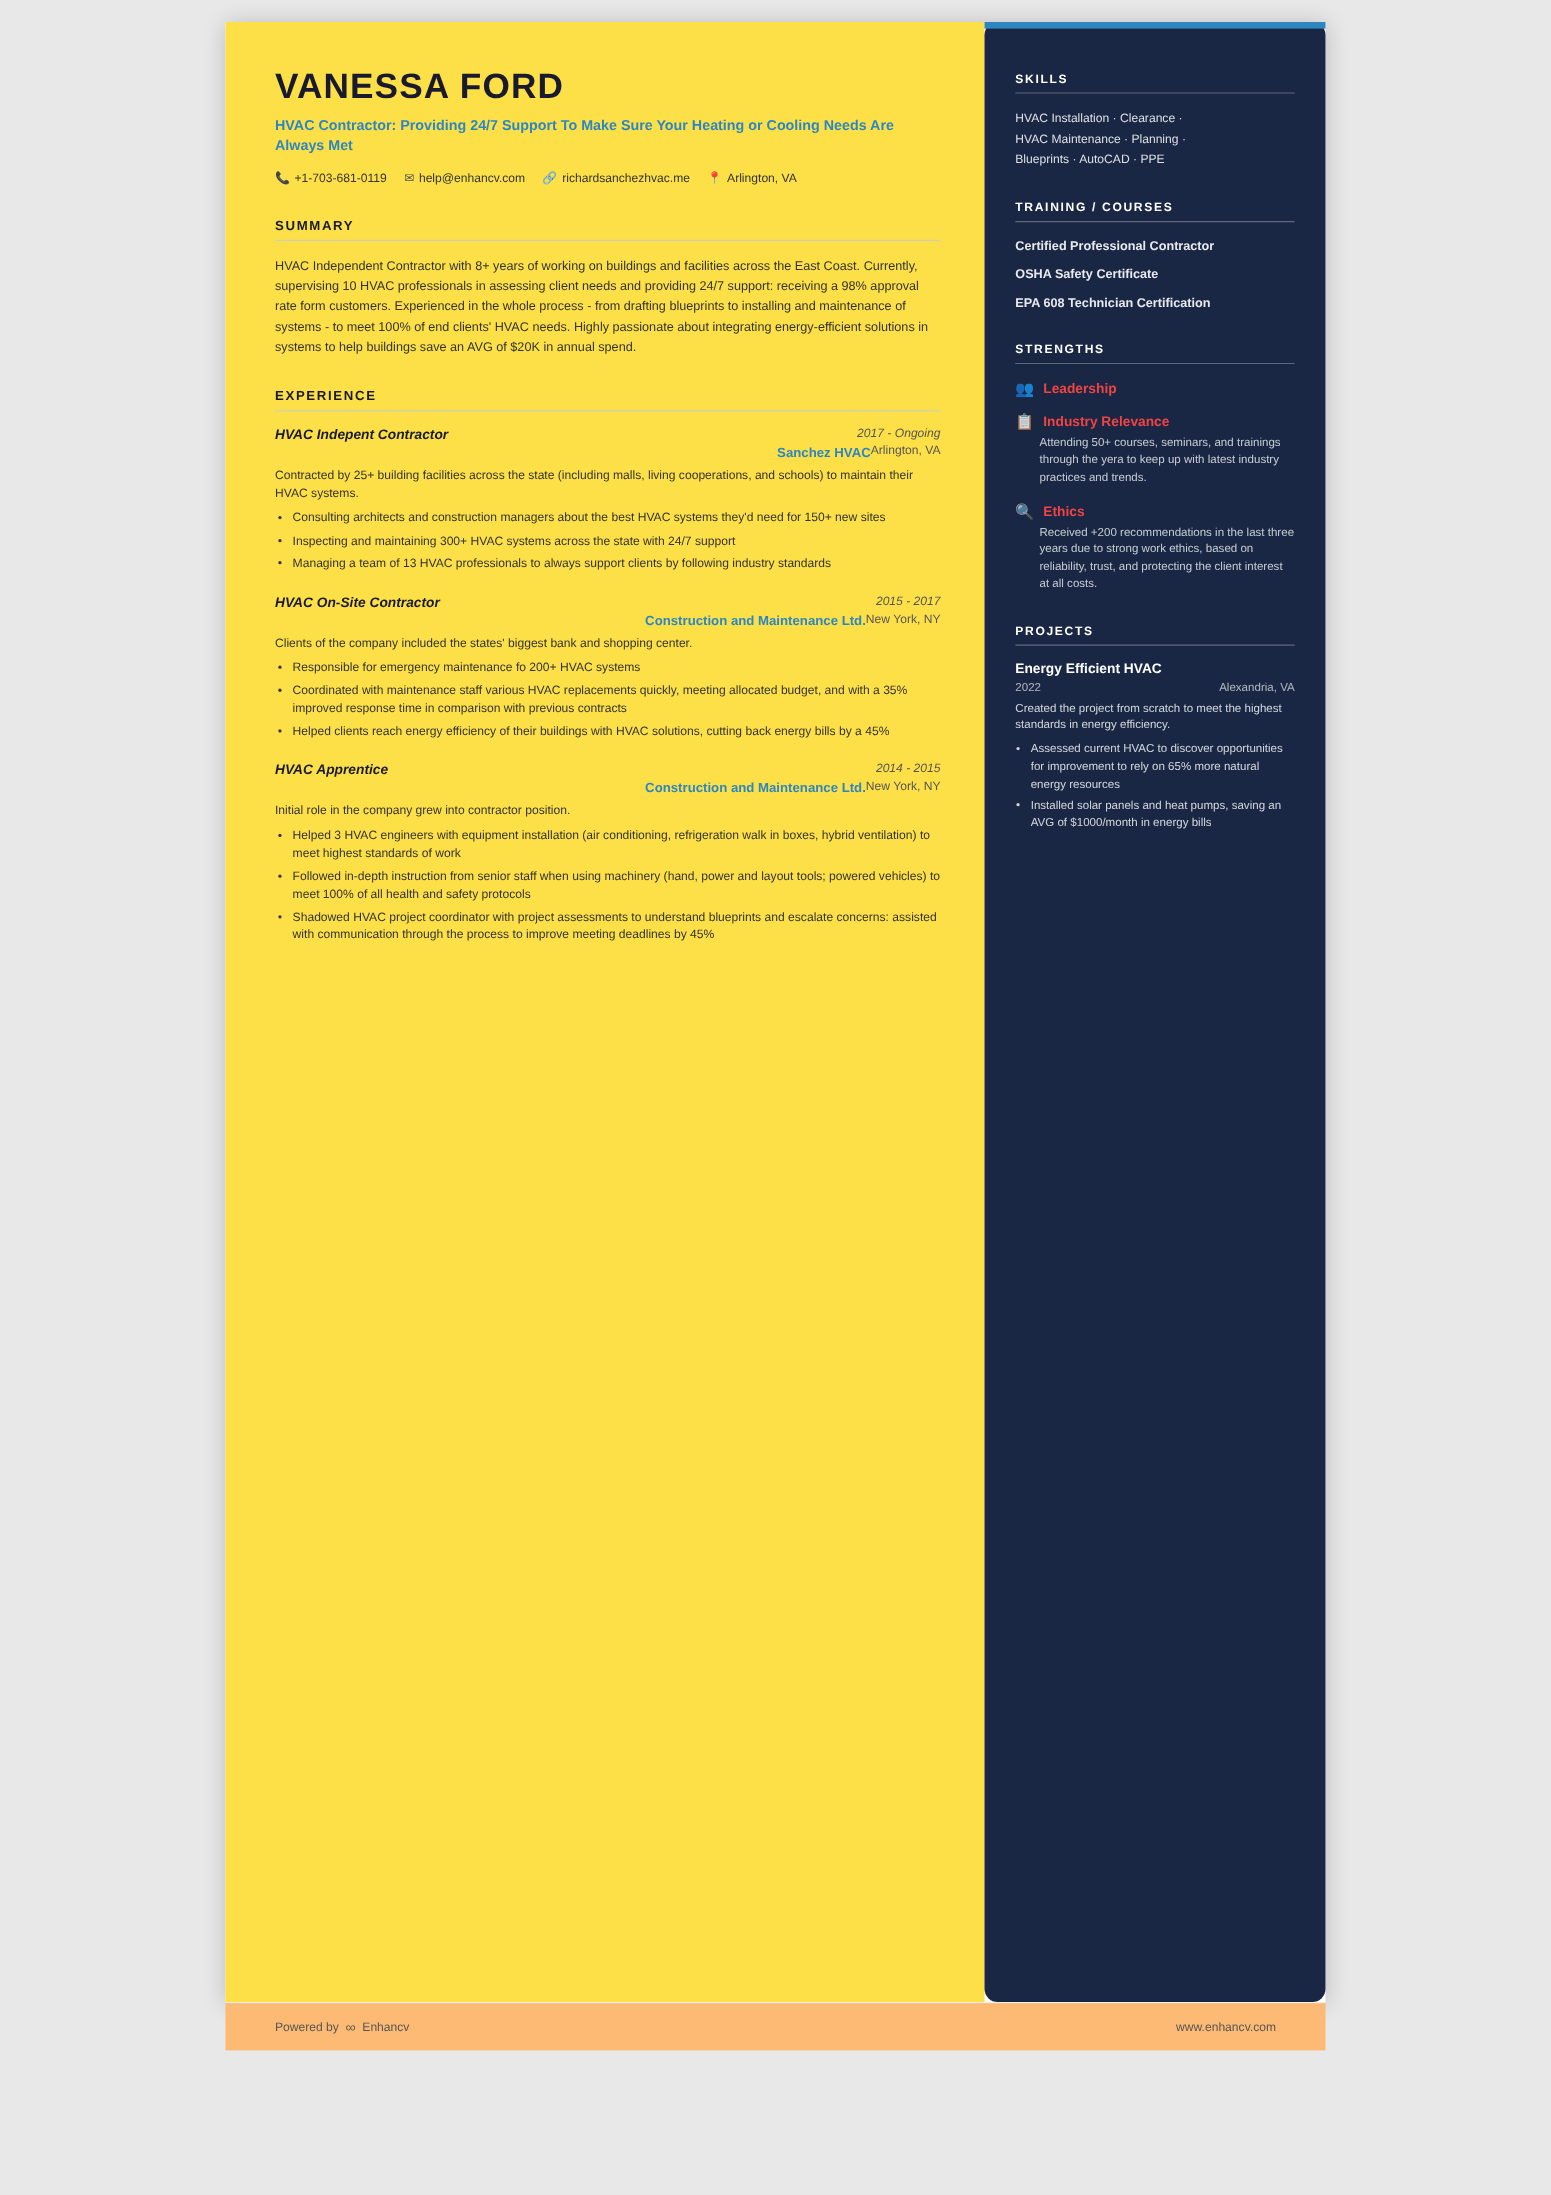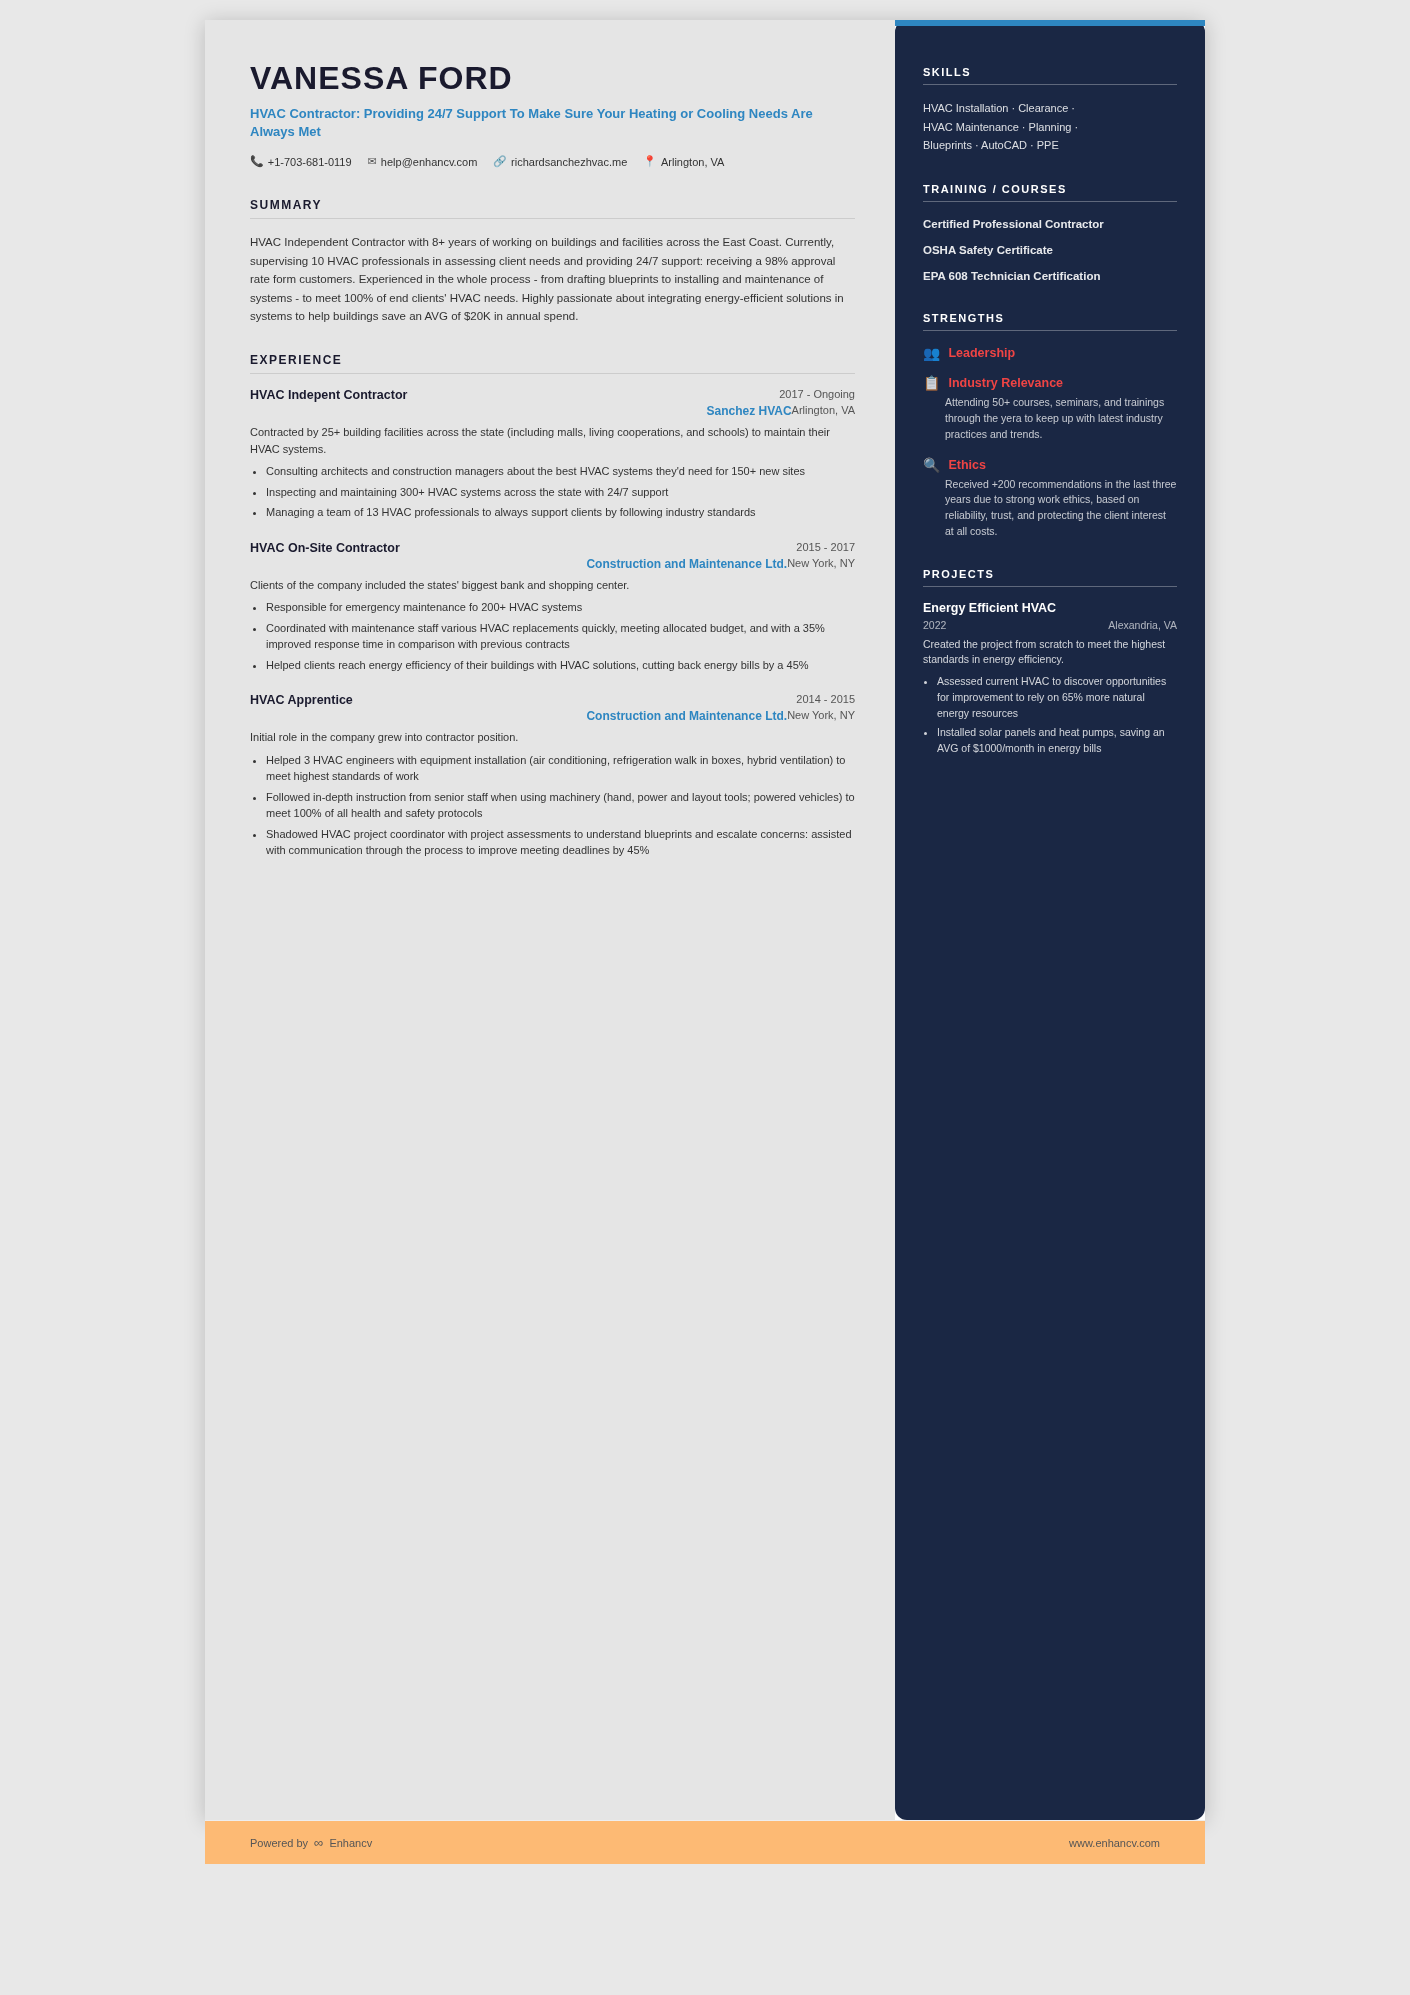--- a/index.html
+++ b/index.html
@@ -16,21 +16,21 @@
       width: 1000px;
       background: white;
       display: flex;
       min-height: 1800px;
       box-shadow: 0 2px 20px rgba(0,0,0,0.2);
     }
     
     .left-col {
       flex: 1.6;
       padding: 40px 40px 40px 45px;
-      background: #e5e5e5;
+      background: #fde047;
     }
     .header-name {
       font-size: 32px;
       font-weight: 900;
       color: #1a1a2e;
       text-transform: uppercase;
       letter-spacing: 1px;
       margin-bottom: 8px;
     }
     .header-tagline {
@@ -76,20 +76,21 @@
       line-height: 1.6;
     }
     .exp-entry {
       margin-bottom: 20px;
     }
     .exp-header {
       display: flex;
       justify-content: space-between;
       align-items: flex-start;
       margin-bottom: 2px;
+      font-style: italic;
     }
     .exp-title {
       font-size: 12.5px;
       font-weight: 700;
       color: #1a1a2e;
     }
     .exp-dates {
       font-size: 11px;
       color: #555;
       white-space: nowrap;

